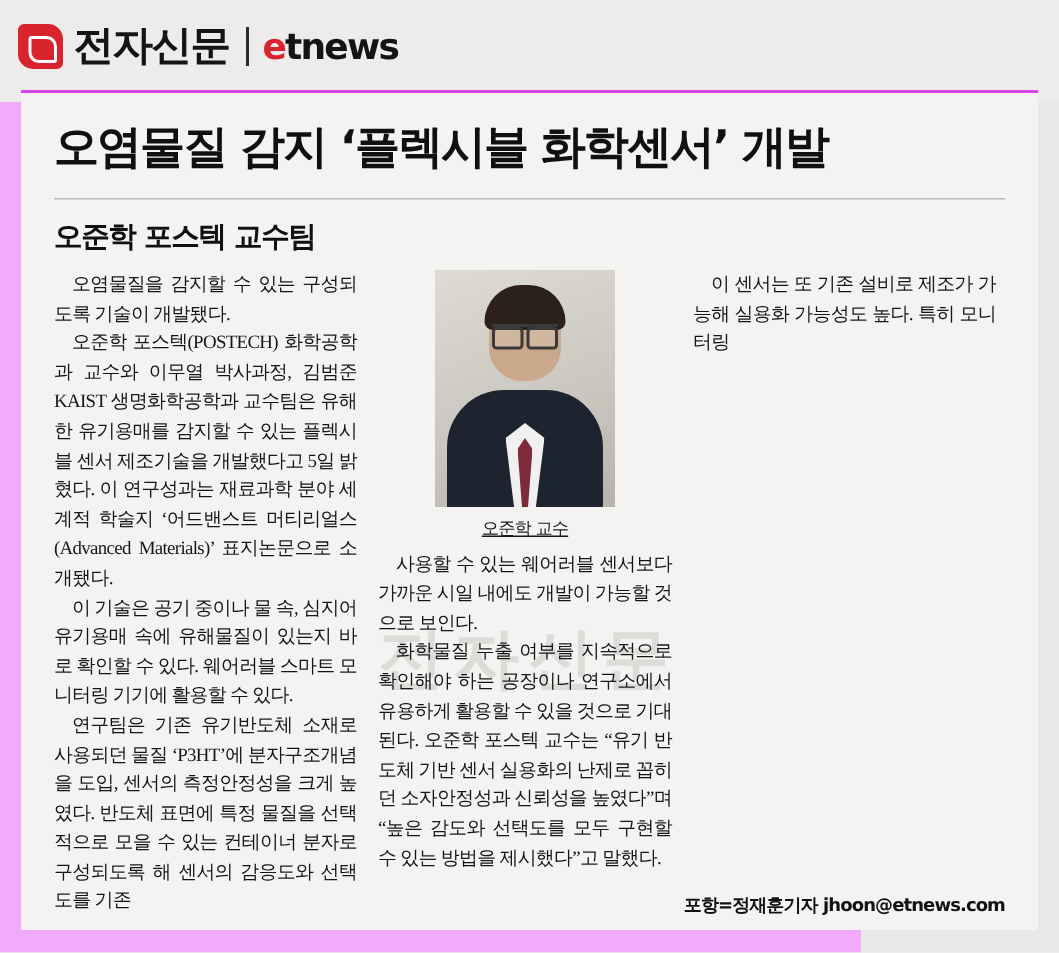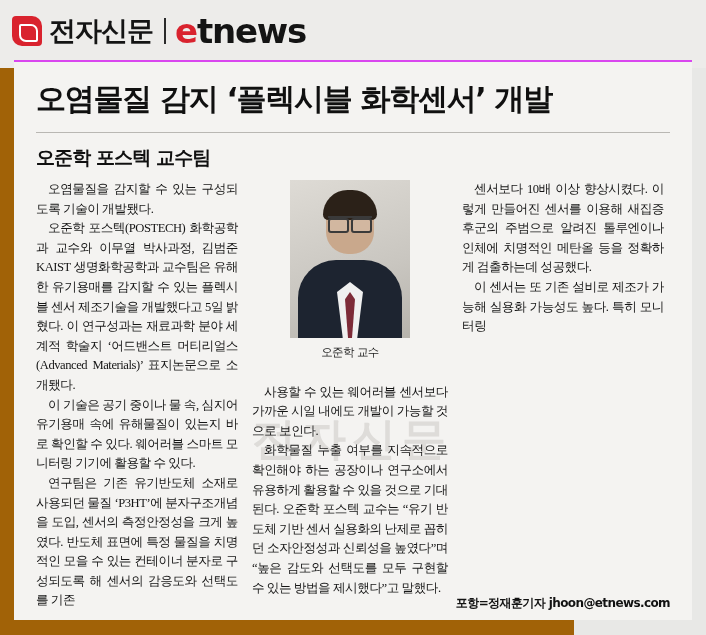--- a/index.html
+++ b/index.html
@@ -10,21 +10,21 @@
     width: 706px;
     height: 635px;
     background: #e8e8e6;
     font-family: "Liberation Serif", serif;
     overflow: hidden;
   }
   #page {
     position: relative;
     width: 574px;
     height: 635px;
-    background: #a16207;
+    background: #f0abfc;
   }
 
   
   .masthead {
     position: absolute;
     left: 0;
     top: 0;
     width: 706px;
     height: 68px;
     background: #edecea;
@@ -64,21 +64,21 @@
   }
   .logo-divider {
     width: 2px;
     height: 26px;
     background: #2b2b2b;
     margin: 0 9px 0 11px;
   }
   .logo-en {
     font-family: "DejaVu Sans", sans-serif;
     font-weight: bold;
-    font-size: 34px;
+    font-size: 24px;
     color: #141414;
     letter-spacing: -1.2px;
     line-height: 30px;
   }
   .logo-en .dot {
     color: #d9232e;
   }
 
   
   .sheet {
@@ -141,21 +141,22 @@
     margin: 0 0 0 0;
     text-indent: 12px;
   }
   .col p + p {
     margin-top: 0px;
   }
 
   
   .photo-wrap {
     width: 196px;
-    margin: 0 0 20px 0;
+    margin: 0 0 4px 0;
+    text-decoration: underline;
   }
   .photo {
     width: 120px;
     height: 158px;
     margin: 0 auto;
     background: linear-gradient(#d4d2cd, #bcb9b3);
     position: relative;
     overflow: hidden;
   }
   .photo .bg {
@@ -284,42 +285,41 @@
     <div class="subhead">오준학 포스텍 교수팀</div>
 
     <div class="watermark">전자신문</div>
 
     <div class="columns">
 
       <div class="col">
         <p>오염물질을 감지할 수 있는 구성되도록 기술이 개발됐다.</p>
         <p>오준학 포스텍(POSTECH) 화학공학과 교수와 이무열 박사과정, 김범준 KAIST 생명화학공학과 교수팀은 유해한 유기용매를 감지할 수 있는 플렉시블 센서 제조기술을 개발했다고 5일 밝혔다. 이 연구성과는 재료과학 분야 세계적 학술지 ‘어드밴스트 머티리얼스(Advanced Materials)’ 표지논문으로 소개됐다.</p>
         <p>이 기술은 공기 중이나 물 속, 심지어 유기용매 속에 유해물질이 있는지 바로 확인할 수 있다. 웨어러블 스마트 모니터링 기기에 활용할 수 있다.</p>
-        <p>연구팀은 기존 유기반도체 소재로 사용되던 물질 ‘P3HT’에 분자구조개념을 도입, 센서의 측정안정성을 크게 높였다. 반도체 표면에 특정 물질을 치명적인 모을 수 있는 컨테이너 분자로 구성되도록 해 센서의 감응도와 선택도를 기존</p>
+        <p>연구팀은 기존 유기반도체 소재로 사용되던 물질 ‘P3HT’에 분자구조개념을 도입, 센서의 측정안정성을 크게 높였다. 반도체 표면에 특정 물질을 선택적으로 모을 수 있는 컨테이너 분자로 구성되도록 해 센서의 감응도와 선택도를 기존</p>
       </div>
 
       <div class="col mid">
         <div class="photo-wrap">
           <div class="photo">
             <div class="bg"></div>
             <div class="body"></div>
             <div class="shirt"></div>
             <div class="tie"></div>
             <div class="head"></div>
             <div class="hair"></div>
             <div class="glasses"></div>
           </div>
           <div class="photo-caption">오준학 교수</div>
         </div>
         <p>사용할 수 있는 웨어러블 센서보다 가까운 시일 내에도 개발이 가능할 것으로 보인다.</p>
         <p>화학물질 누출 여부를 지속적으로 확인해야 하는 공장이나 연구소에서 유용하게 활용할 수 있을 것으로 기대된다. 오준학 포스텍 교수는 “유기 반도체 기반 센서 실용화의 난제로 꼽히던 소자안정성과 신뢰성을 높였다”며 “높은 감도와 선택도를 모두 구현할 수 있는 방법을 제시했다”고 말했다.</p>
       </div>
 
       <div class="col">
-        <p>센서보다 10배 이상 향상시켰다. 이렇게 만들어진 센서를 이용해 새집증후군의 주범으로 알려진 톨루엔이나 인체에 치명적인 메탄올 등을 정확하게 검출하는데 성공했다.</p>
         <p>이 센서는 또 기존 설비로 제조가 가능해 실용화 가능성도 높다. 특히 모니터링</p>
       </div>
 
     </div>
 
     <div class="byline">포항=정재훈기자 jhoon@etnews.com</div>
 
   </div>
 </div>
 

